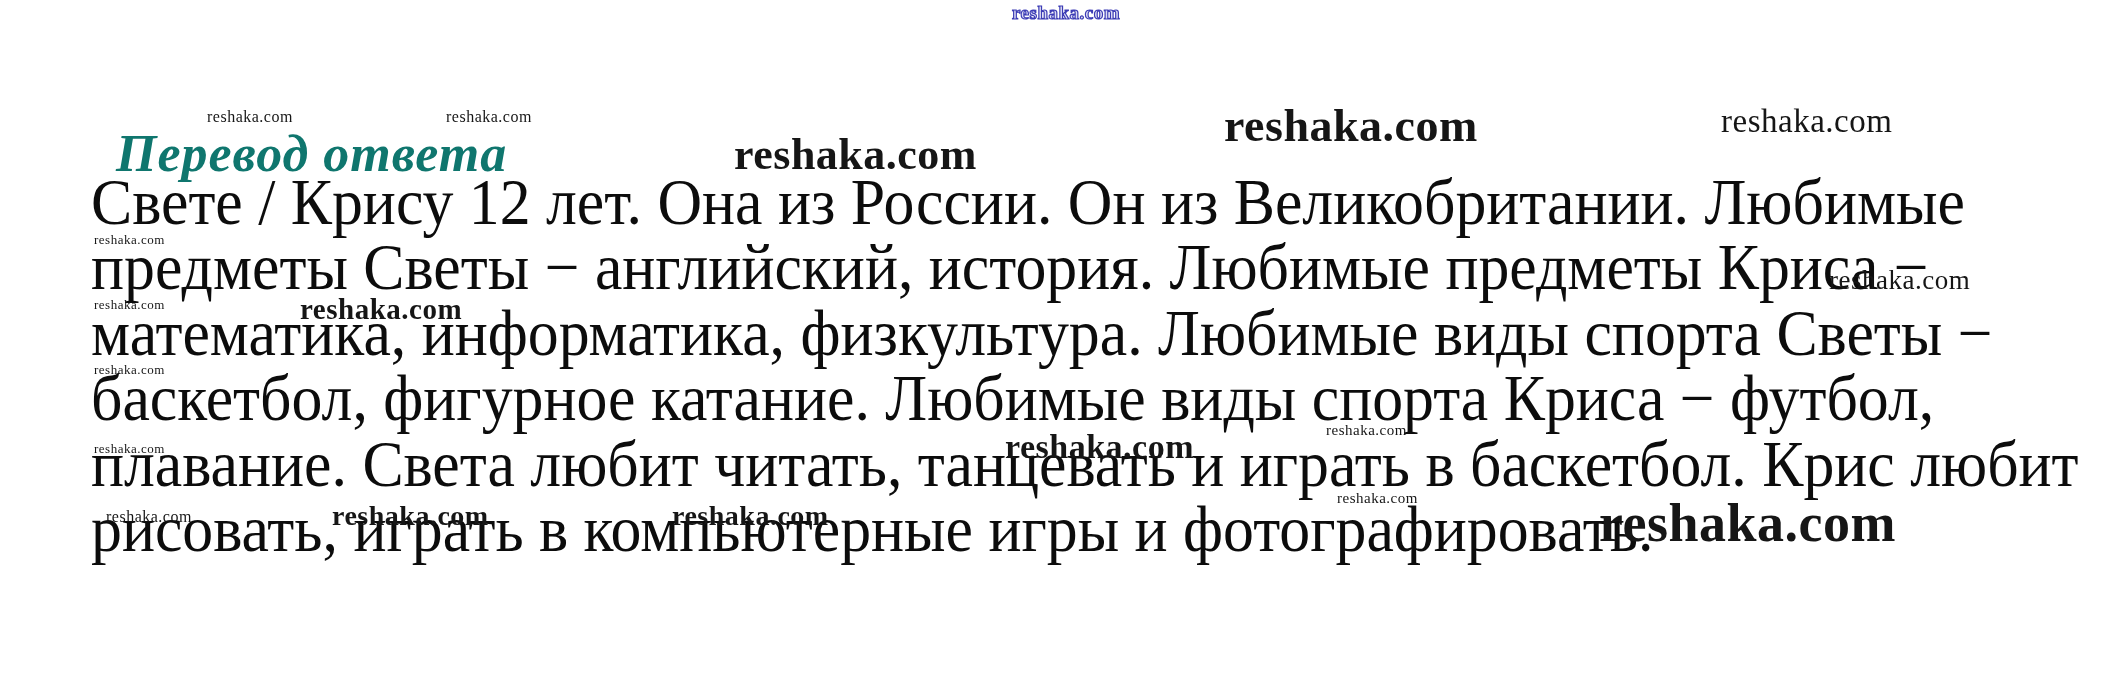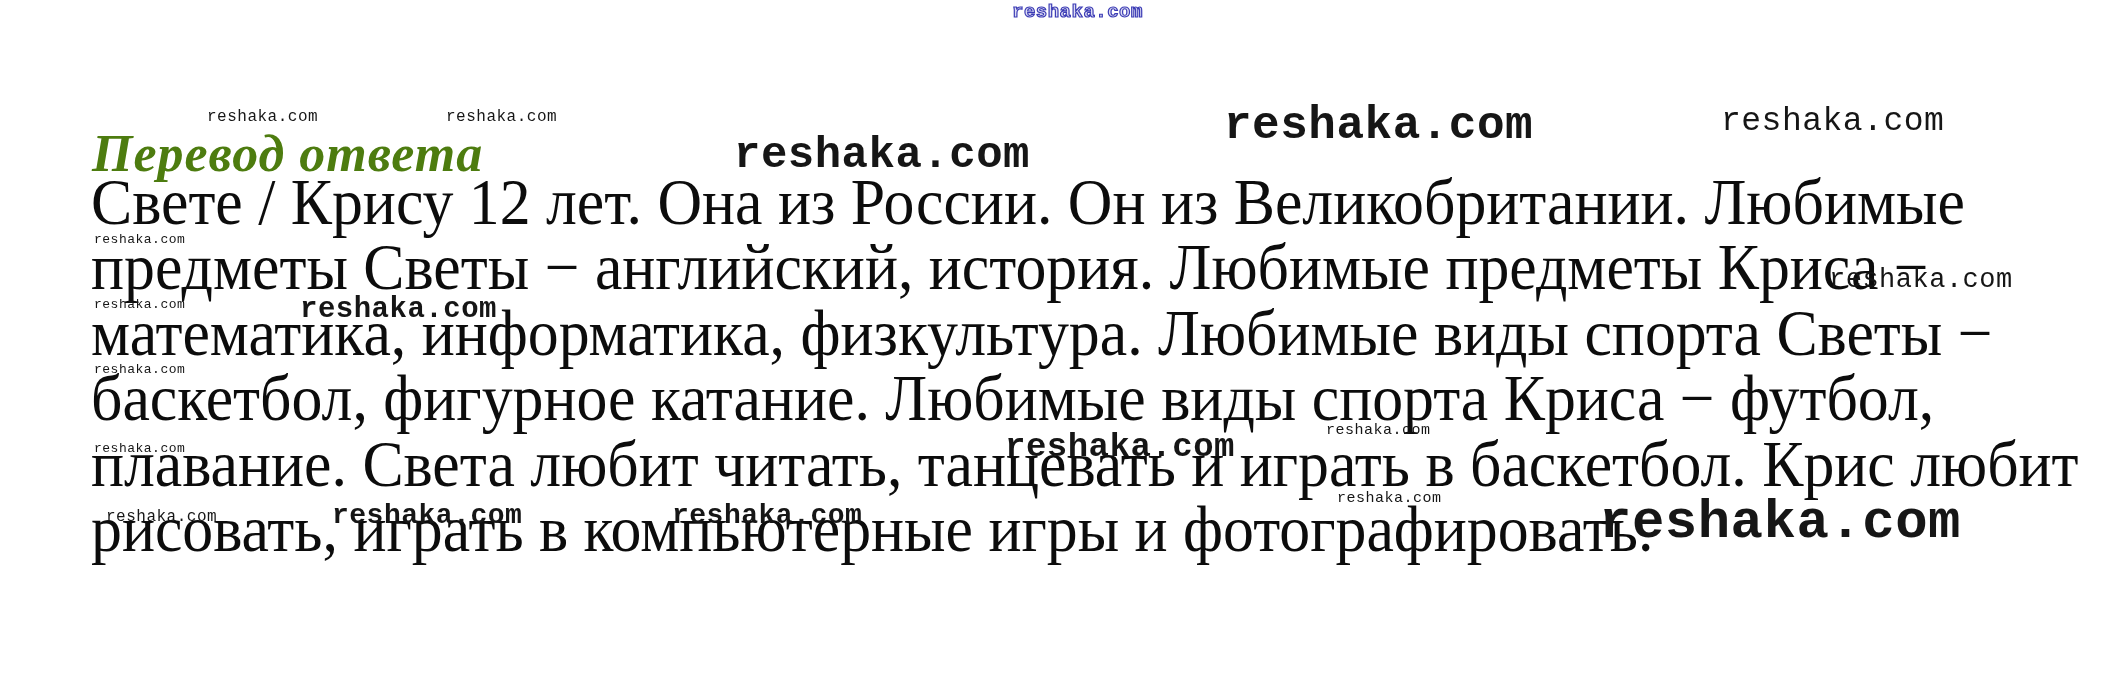--- a/index.html
+++ b/index.html
@@ -10,45 +10,45 @@
   #screen {
     position: relative;
     width: 2127px;
     height: 681px;
     background: #ffffff;
     overflow: hidden;
     font-family: "Liberation Serif", serif;
   }
   .heading {
     position: absolute;
-    left: 92px;
+    left: 116px;
     top: 128px;
     font-family: "Liberation Serif", serif;
     font-weight: 700;
     font-style: italic;
     font-size: 52px;
     line-height: 1;
     letter-spacing: 1px;
-    color: #4d7c0f;
+    color: #0f766e;
     white-space: nowrap;
   }
   .bodyline {
     position: absolute;
     left: 91px;
     font-family: "Liberation Serif", serif;
     font-size: 65px;
     line-height: 1;
     color: #0c0c0c;
     white-space: nowrap;
     transform: scaleX(0.95);
     transform-origin: 0 0;
   }
   .wm {
     position: absolute;
-    font-family: Liberation Mono, monospace;
+    font-family: Liberation Serif, serif;
     color: #161616;
     line-height: 1;
     white-space: nowrap;
     letter-spacing: 0.5px;
   }
   .wm-outline {
     color: rgba(64, 64, 190, 0.18);
     -webkit-text-stroke: 1.2px #3c3cb5;
     text-stroke: 1.2px #3c3cb5;
     font-weight: 700;

